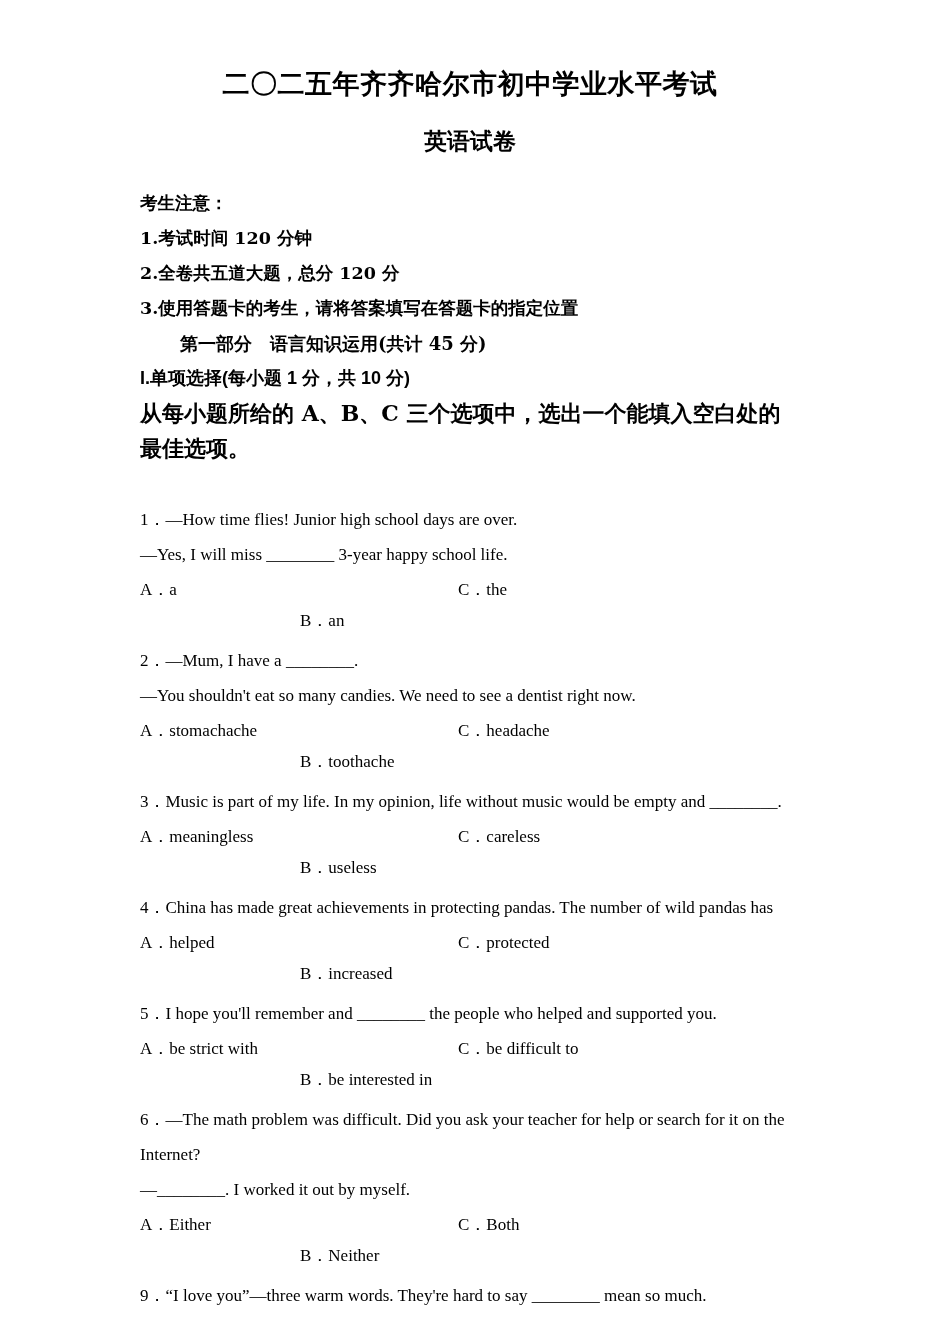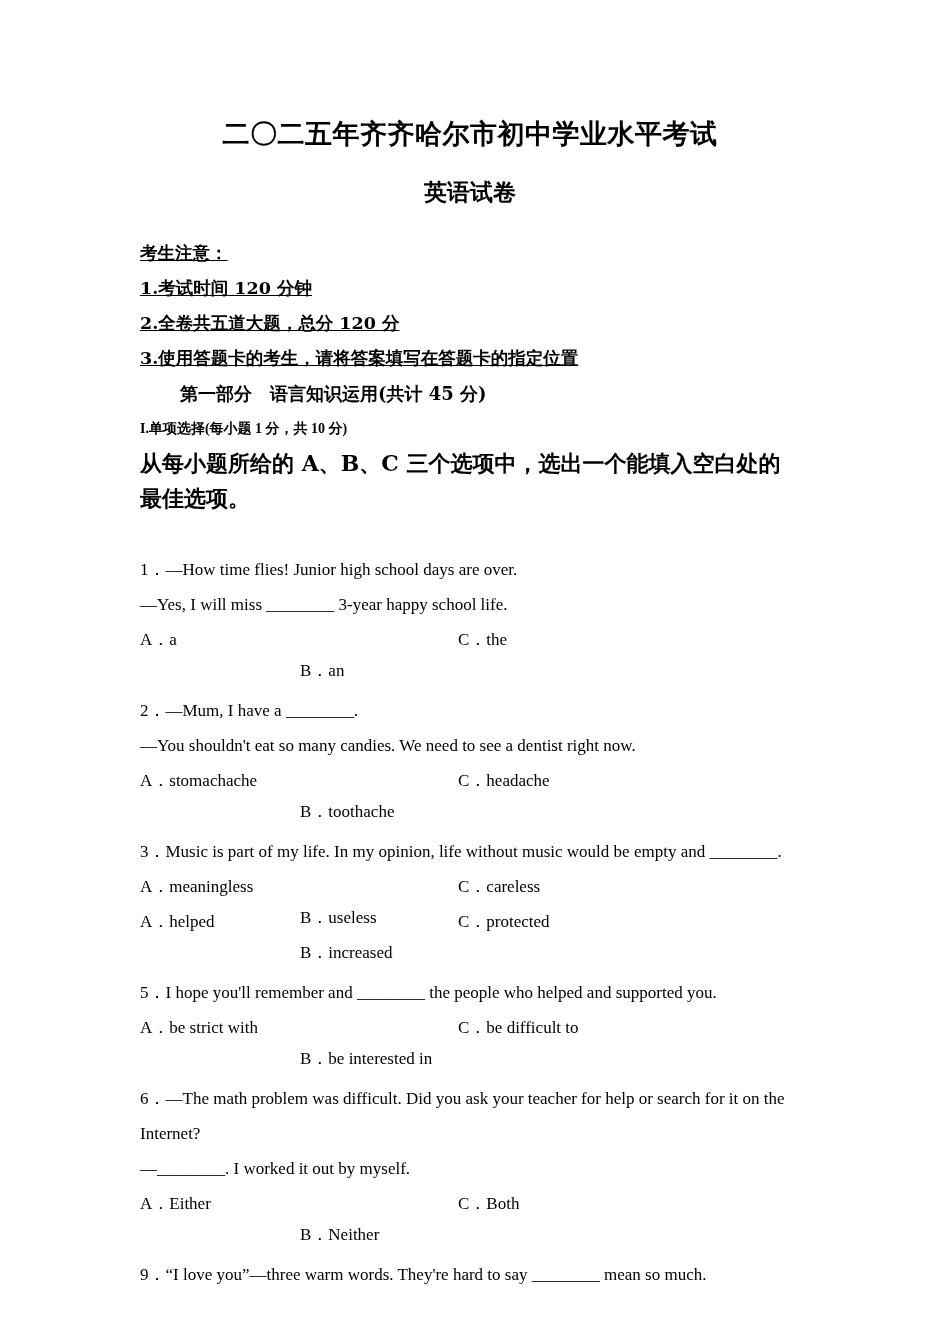--- a/index.html
+++ b/index.html
@@ -28,61 +28,60 @@
     width: 660px;
   }
 
   
   .doc-title {
     text-align: center;
     font-size: 27px;
     font-weight: bold;
     letter-spacing: 0.5px;
     margin: 0;
-    padding-top: 114px;
+    padding-top: 64px;
     line-height: 40px;
     font-family: "DejaVu Serif", "Liberation Serif", serif;
   }
   .doc-subtitle {
     text-align: center;
     font-size: 23px;
     font-weight: bold;
     margin: 0;
     padding-top: 22px;
     line-height: 34px;
-    font-family: Liberation Serif, serif;
+    font-family: Liberation Mono, monospace;
   }
 
   
   .notice-block {
     margin-top: 26px;
   }
   .notice-line {
     font-size: 17.5px;
     font-weight: bold;
     line-height: 35px;
     font-family: "DejaVu Serif", "Liberation Serif", serif;
     white-space: pre-wrap;
-    text-decoration: underline;
   }
 
   
   .part-header {
     font-size: 18px;
     font-weight: bold;
     line-height: 35px;
     padding-left: 40px;
     font-family: "DejaVu Serif", "Liberation Serif", serif;
     white-space: pre-wrap;
   }
   .sec-header {
-    font-size: 14px;
-    font-weight: bold;
-    line-height: 35px;
-    font-family: Liberation Serif, serif;
+    font-size: 18px;
+    font-weight: bold;
+    line-height: 35px;
+    font-family: Liberation Sans, sans-serif;
     white-space: pre-wrap;
   }
   .sec-instruction {
     font-size: 22px;
     font-weight: bold;
     line-height: 35px;
     font-family: "DejaVu Serif", "Liberation Serif", serif;
     white-space: pre-wrap;
   }
 
@@ -158,20 +157,21 @@
     <div>
       <div class="q-line">3．Music is part of my life. In my opinion, life without music would be empty and ________.</div>
       <div class="opt-row">
         <span class="opt opt-a">A．meaningless</span>
         <span class="opt opt-b">B．useless</span>
         <span class="opt opt-c">C．careless</span>
       </div>
     </div>
 
     <div>
+      <div class="q-line">4．China has made great achievements in protecting pandas. The number of wild pandas has</div>
       <div class="opt-row">
         <span class="opt opt-a">A．helped</span>
         <span class="opt opt-b">B．increased</span>
         <span class="opt opt-c">C．protected</span>
       </div>
     </div>
 
     <div>
       <div class="q-line">5．I hope you'll remember and ________ the people who helped and supported you.</div>
       <div class="opt-row">

